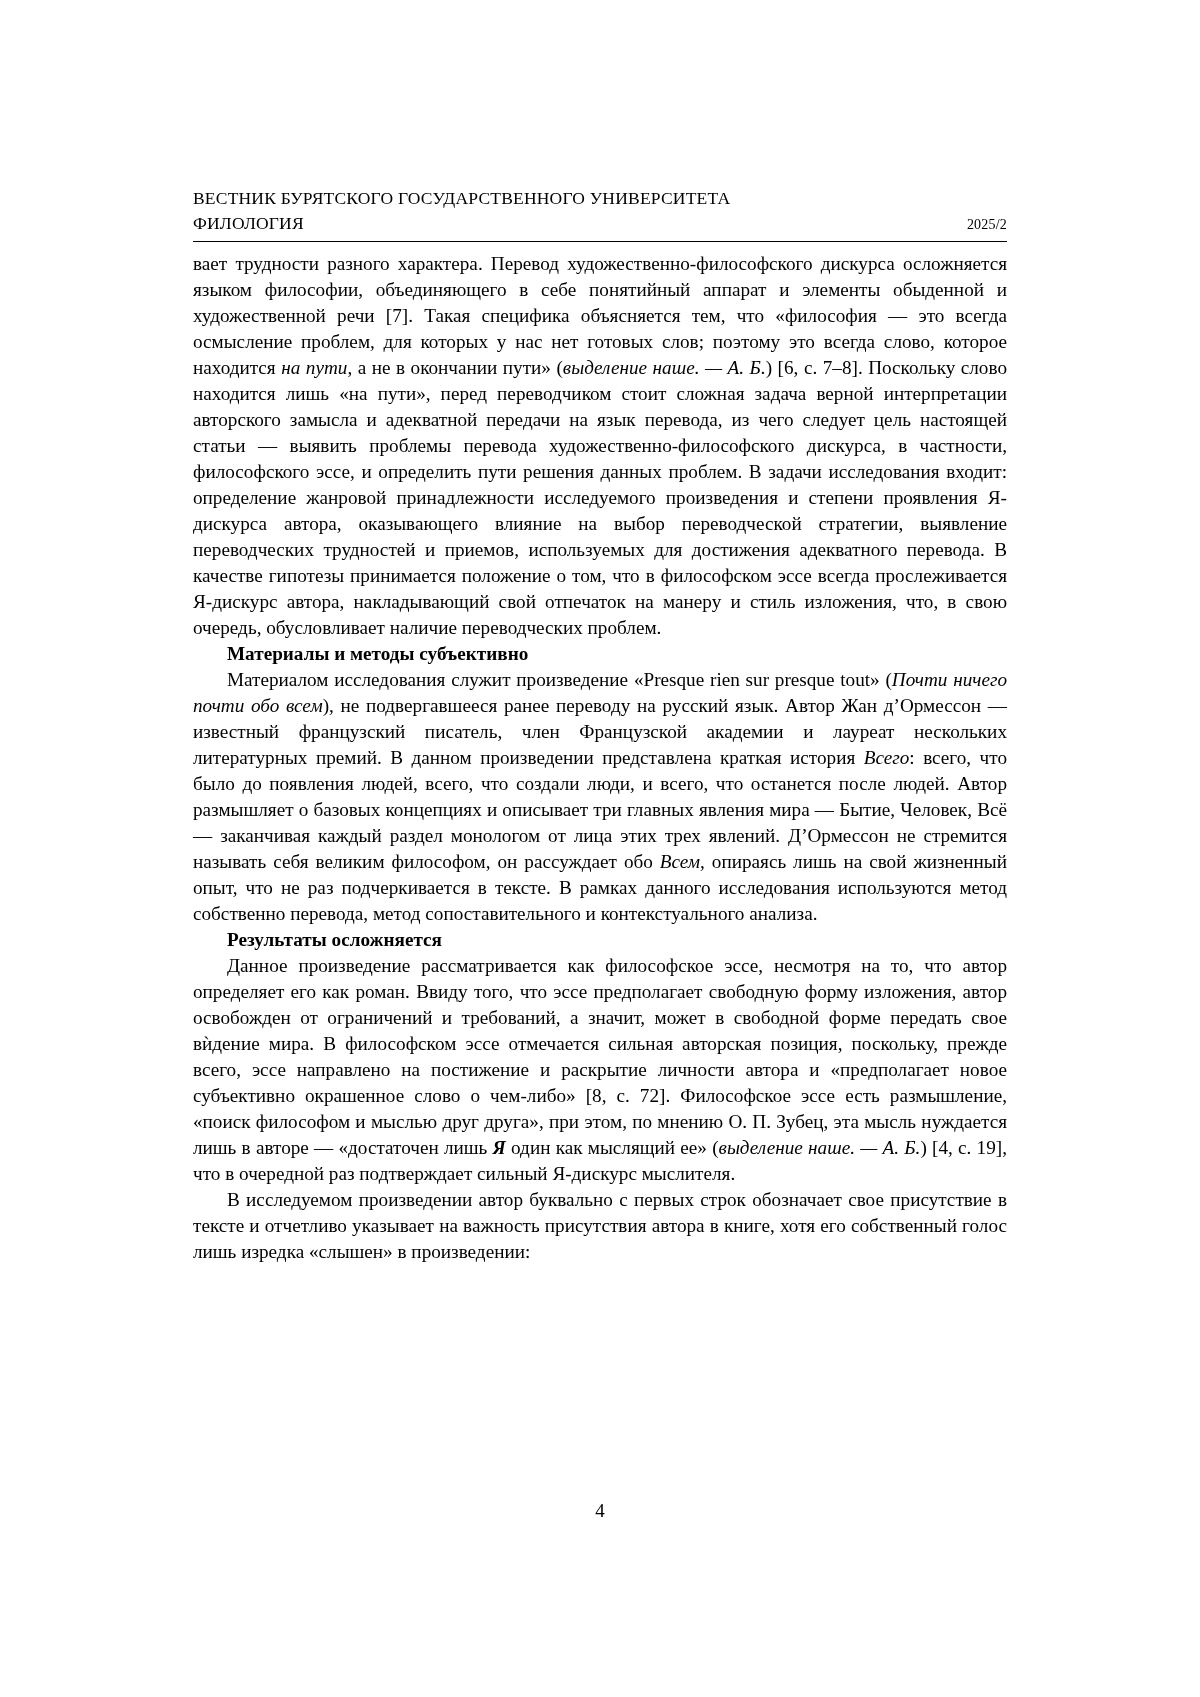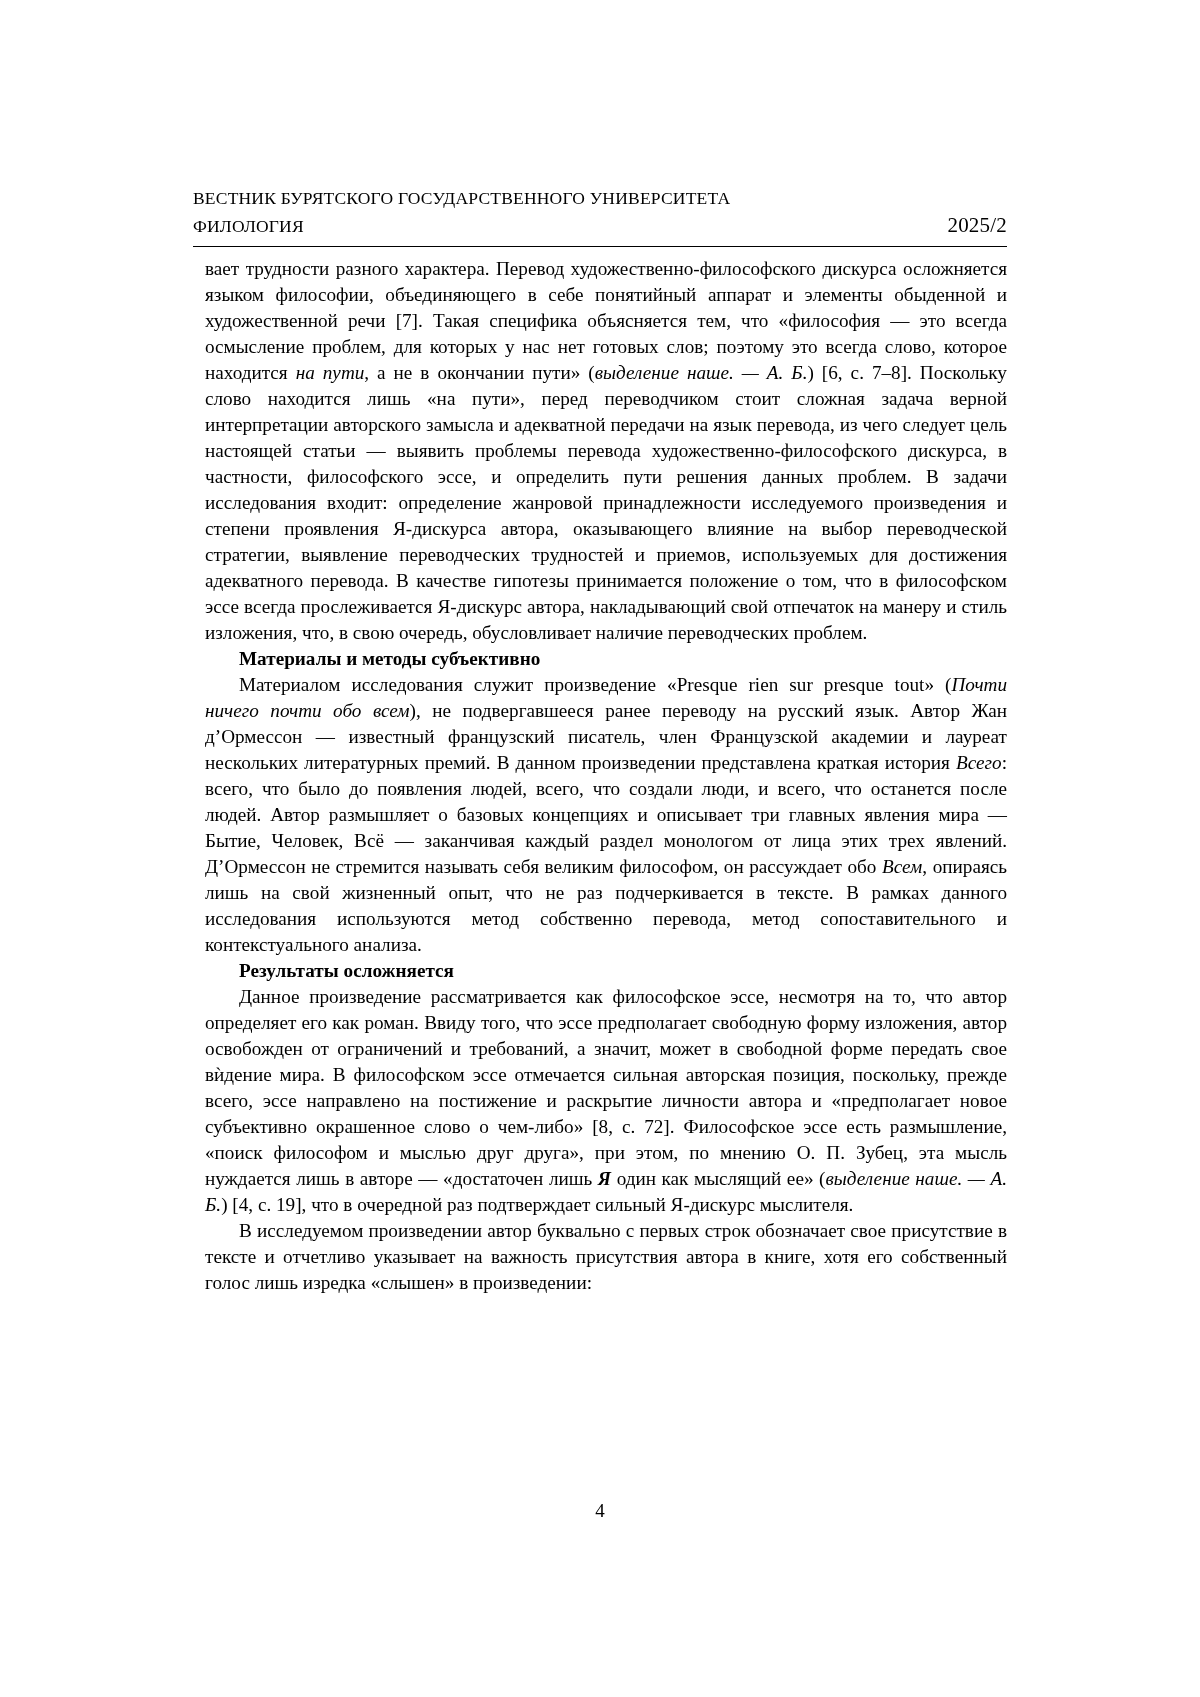--- a/index.html
+++ b/index.html
@@ -31,34 +31,33 @@
   .running-head .line1 {
     display: block;
     white-space: nowrap;
   }
   .running-head .line2 {
     display: flex;
     justify-content: space-between;
     align-items: baseline;
   }
   .running-head .issue {
-    font-size: 21px;
+    font-size: 14px;
   }
   .rule {
     border: none;
     border-top: 1.6px solid #000;
     margin: 5px 0 9px 0;
   }
   .body-text {
     font-size: 19.2px;
     line-height: 1.355;
     text-align: justify;
     text-justify: inter-word;
     hyphens: manual;
-    margin-left: 12px;
   }
   .body-text p {
     margin: 0;
     text-indent: 34px;
   }
   .body-text p.noindent {
     text-indent: 0;
   }
   .subhead {
     font-weight: bold;

